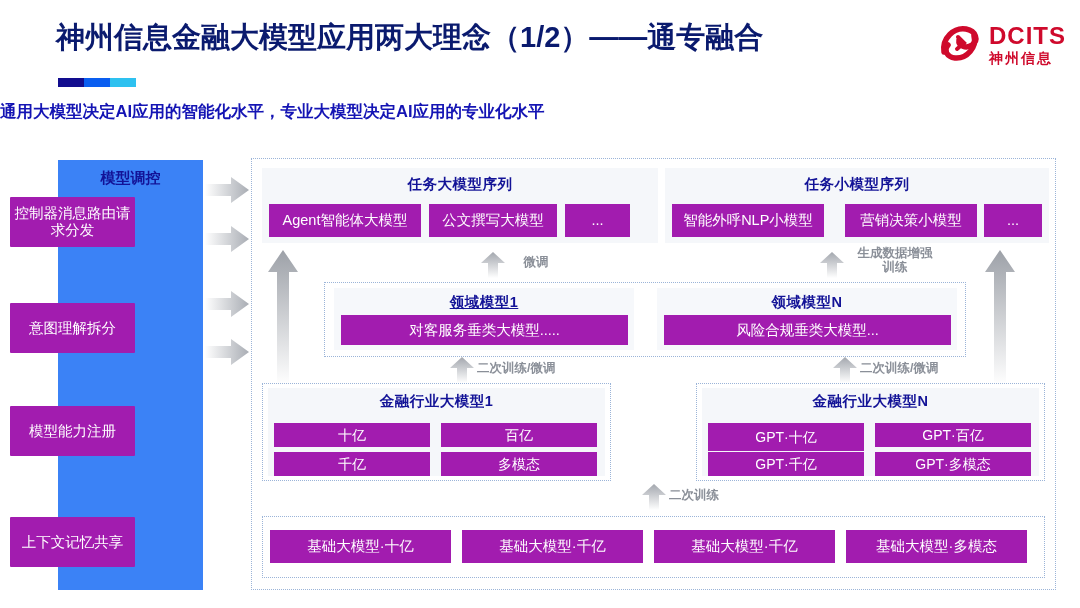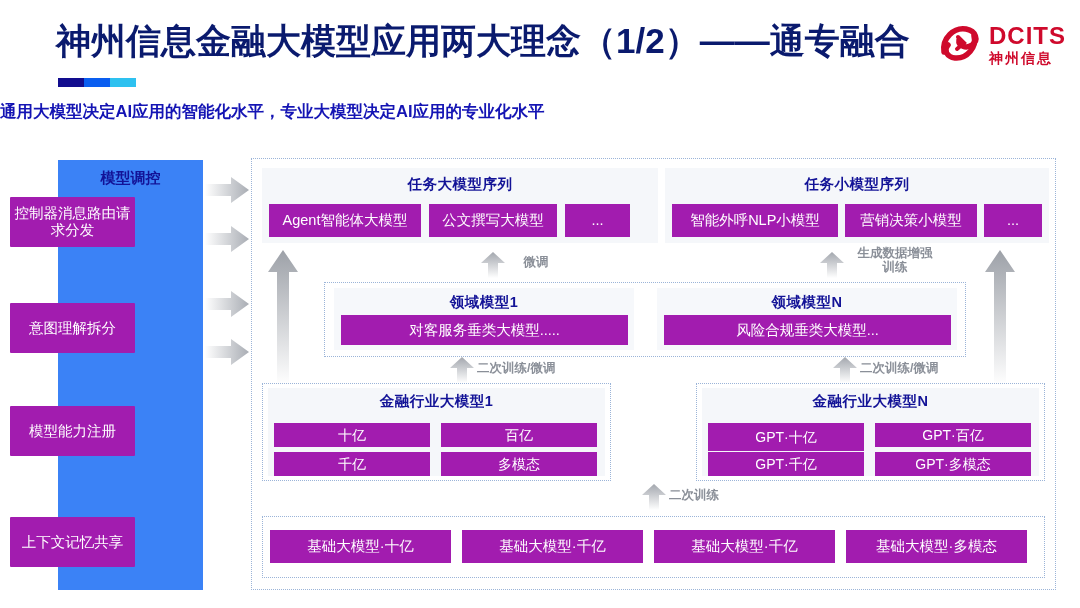--- a/index.html
+++ b/index.html
@@ -7,21 +7,21 @@
     width:1080px;height:608px;
     background:#ffffff;
     font-family:"Liberation Sans","DejaVu Sans",sans-serif;
     overflow:hidden;position:relative;
   }
   .slide{position:relative;width:1080px;height:608px;}
 
   
   .title{
     position:absolute;left:56px;top:18px;
-    font-size:35px;font-weight:bold;color:#0a1a6e;
+    font-size:29px;font-weight:bold;color:#0a1a6e;
     letter-spacing:0px;white-space:nowrap;
   }
   .accent-bar{position:absolute;left:58px;top:78px;width:78px;height:9px;display:flex;}
   .accent-bar i{display:block;height:100%;}
   .ab1{width:26px;background:#120d8e;}
   .ab2{width:26px;background:#0a5ef0;}
   .ab3{width:26px;background:#2ec1f0;}
 
   .logo{position:absolute;right:14px;top:22px;display:flex;align-items:center;gap:7px;}
   .logo-mark{width:44px;height:44px;position:relative;}
@@ -173,21 +173,21 @@
   <div class="panel" style="left:262px;top:168px;width:396px;height:75px;">
     <div class="panel-title">任务大模型序列</div>
   </div>
   <div class="bluebox" style="position:absolute;left:269px;top:204px;width:152px;height:33px;">Agent智能体大模型</div>
   <div class="bluebox" style="position:absolute;left:429px;top:204px;width:128px;height:33px;">公文撰写大模型</div>
   <div class="bluebox" style="position:absolute;left:565px;top:204px;width:65px;height:33px;">...</div>
 
   <div class="panel" style="left:665px;top:168px;width:384px;height:75px;">
     <div class="panel-title">任务小模型序列</div>
   </div>
-  <div class="bluebox" style="position:absolute;left:672px;top:204px;width:166px;height:33px;">智能外呼NLP小模型</div>
+  <div class="bluebox" style="position:absolute;left:672px;top:204px;width:152px;height:33px;">智能外呼NLP小模型</div>
   <div class="bluebox" style="position:absolute;left:845px;top:204px;width:132px;height:33px;">营销决策小模型</div>
   <div class="bluebox" style="position:absolute;left:984px;top:204px;width:58px;height:33px;">...</div>
 
   <div class="varrow" style="left:481px;top:252px;">
     <svg width="24" height="26" viewBox="0 0 24 26">
       <defs>
           <linearGradient id="gs1" x1="0" y1="1" x2="0" y2="0">
         <stop offset="0%" stop-color="#ffffff"></stop>
             <stop offset="100%" stop-color="#a3a7ae"></stop>
       </linearGradient>
@@ -207,21 +207,21 @@
         </defs>
       <path d="M7 26 H17 V11 H24 L12 0 L0 11 H7 Z" fill="url(#gs2)"></path>
     </svg>
   </div>
   <div class="alabel" style="left:847px;top:246px;width:96px;white-space:pre-line;">生成数据增强
 训练</div>
 
   <div class="dashbox" style="left:324px;top:282px;width:642px;height:75px;"></div>
 
   <div class="panel" style="left:334px;top:288px;width:300px;height:62px;background:#f6f8fb;">
-    <div class="panel-title" style="padding-top:5px;">领域模型1</div>
+    <div class="panel-title" style="padding-top:5px;text-decoration:underline;">领域模型1</div>
   </div>
   <div class="bluebox" style="position:absolute;left:341px;top:315px;width:287px;height:30px;">对客服务垂类大模型.....</div>
 
   <div class="panel" style="left:657px;top:288px;width:300px;height:62px;background:#f6f8fb;">
     <div class="panel-title" style="padding-top:5px;">领域模型N</div>
   </div>
   <div class="bluebox" style="position:absolute;left:664px;top:315px;width:287px;height:30px;">风险合规垂类大模型...</div>
 
   <div class="varrow" style="left:450px;top:357px;">
     <svg width="24" height="26" viewBox="0 0 24 26">

